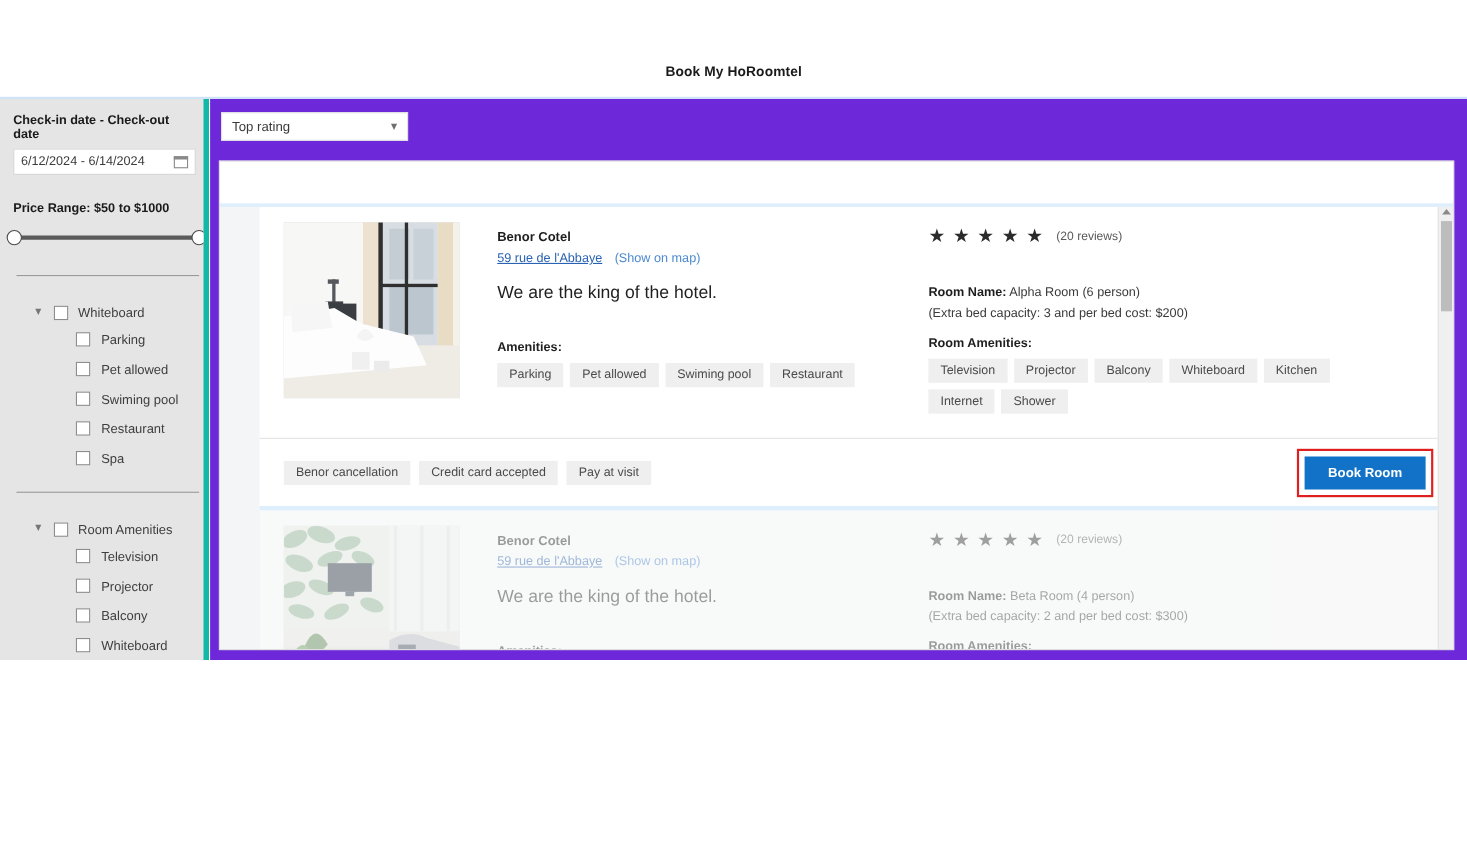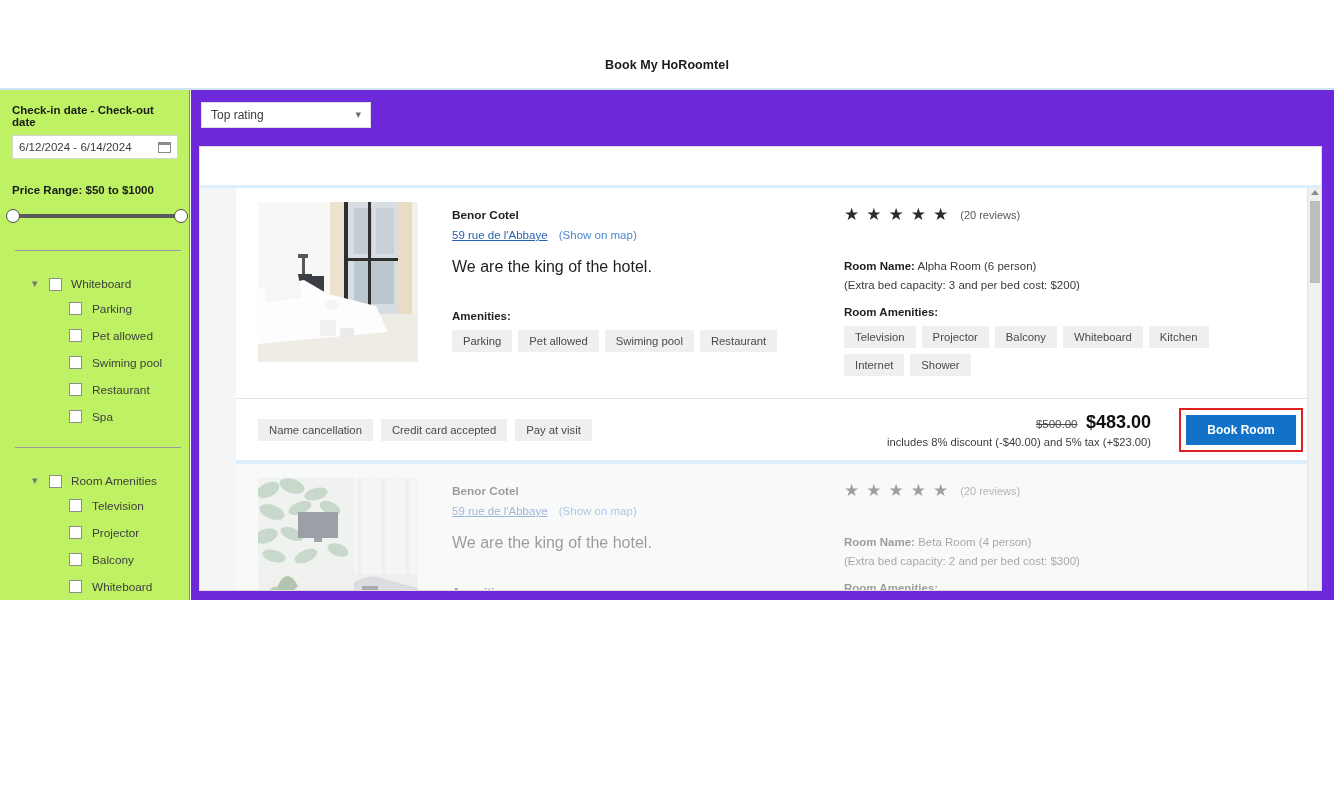--- a/index.html
+++ b/index.html
@@ -32,22 +32,22 @@
     position: absolute;
     top: 88px; left: 0; width: 1334px; height: 2px;
     background: #cfe4f7;
   }
 
   
   .sidebar {
     position: absolute;
     top: 90px; left: 0;
     width: 190px; height: 510px;
-    background: #bef264;
-    border-right: 1px solid #14b8a6;
+    background: #e5e5e5;
+    border-right: 5px solid #14b8a6;
     overflow: hidden;
     padding: 0 12px;
   }
   .side-label {
     font-size: 11.5px;
     font-weight: bold;
     color: #1a1a1a;
   }
   .date-field {
     margin-top: 7px;
@@ -509,30 +509,23 @@
                 <span class="chip">Whiteboard</span>
                 <span class="chip">Kitchen</span>
                 <span class="chip">Internet</span>
                 <span class="chip">Shower</span>
               </div>
             </div>
           </div>
 
           <div class="card-foot">
             <div class="foot-chips">
-              <span class="chip">Name cancellation</span>
+              <span class="chip">Benor cancellation</span>
               <span class="chip">Credit card accepted</span>
               <span class="chip">Pay at visit</span>
-            </div>
-            <div class="price-col">
-              <div class="price-line">
-                <span class="old-price">$500.00</span>
-                <span class="new-price">$483.00</span>
-              </div>
-              <div class="price-note">includes 8% discount (-$40.00) and 5% tax (+$23.00)</div>
             </div>
             <div class="book-wrap">
               <button class="book-btn">Book Room</button>
             </div>
           </div>
         </div>
 
         <div class="card faded">
           <div class="card-body">
             <div class="thumb">

